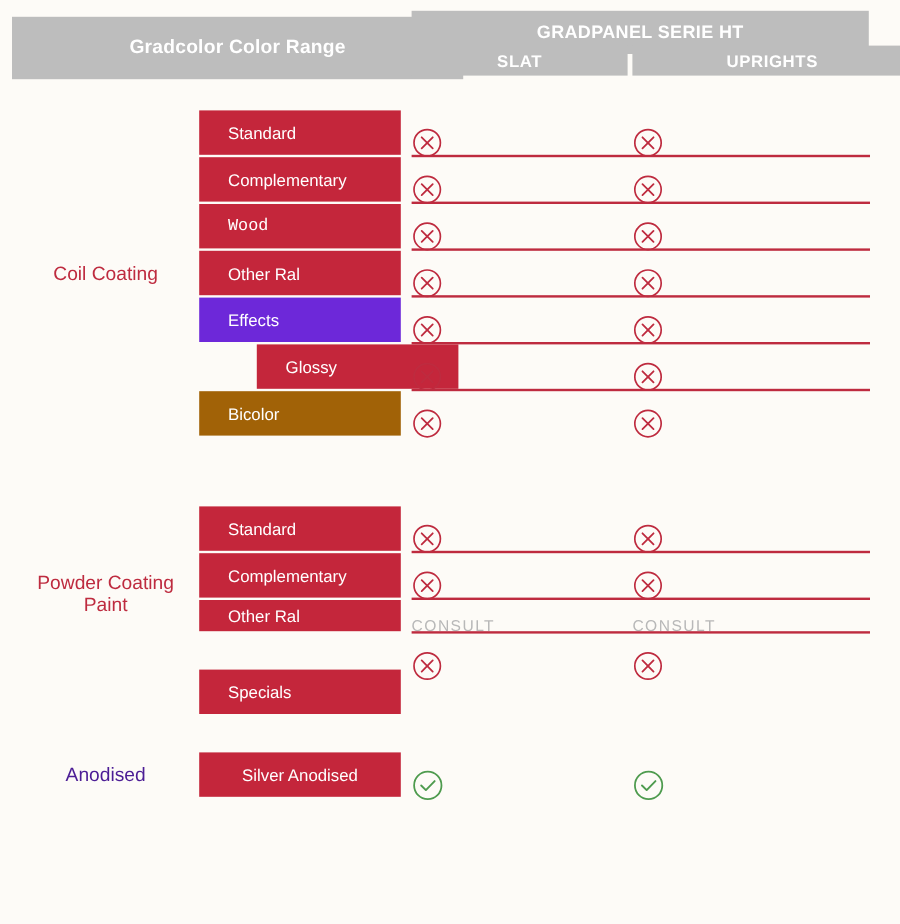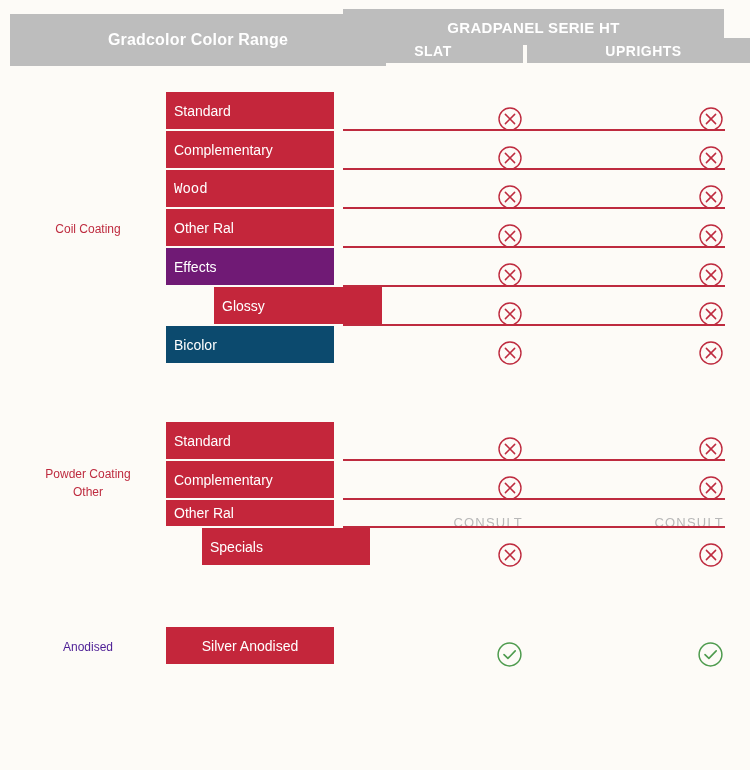--- a/index.html
+++ b/index.html
@@ -30,40 +30,40 @@
     background:#BDBDBD;color:#FFFFFF;
     display:flex;align-items:center;justify-content:center;
     font-size:14px;font-weight:bold;letter-spacing:.5px;
   }
   .hdr-sub.slat{left:343px;width:180px;}
   .hdr-sub.upr{left:527px;width:233px;}
 
   
   .group-label{
     position:absolute;left:10px;width:156px;
-    color:#BE2B3F;font-size:12px;text-align:center;line-height:18px;
+    color:#BE2B3F;font-size:16px;text-align:center;line-height:18px;
   }
 
   
   .chip{
     position:absolute;left:166px;width:168px;
     background:#C4263B;color:#FFFFFF;
     font-size:14px;
     display:flex;align-items:center;
-    padding-left:8px;box-sizing:border-box;
+    padding-left:24px;box-sizing:border-box;
   }
   .chip.centered{justify-content:center;padding-left:0;}
 
   
   .rule{
     position:absolute;left:343px;width:382px;height:2px;background:#BE2B3F;
   }
   .cell{
     position:absolute;height:47px;
-    display:flex;align-items:center;justify-content:flex-end;
+    display:flex;align-items:center;justify-content:flex-start;
   }
   .cell.slat{left:343px;width:180px;}
   .cell.upr{left:527px;width:197px;}
   .consult{
     color:#B8B8B8;font-size:13px;letter-spacing:1.2px;
   }
   .ico{display:block;}
 </style>
 </head>
 <body>
@@ -160,21 +160,21 @@
       <div class="cell upr" style="top:212.5px;">
         <span>
           <svg class="ico" width="26" height="26" viewBox="0 0 26 26" aria-hidden="true">
             <circle cx="13" cy="13" r="11" fill="none" stroke="#BE2B3F" stroke-width="1.4"></circle>
             <line x1="8.4" y1="8.4" x2="17.6" y2="17.6" stroke="#BE2B3F" stroke-width="1.5" stroke-linecap="round"></line>
             <line x1="17.6" y1="8.4" x2="8.4" y2="17.6" stroke="#BE2B3F" stroke-width="1.5" stroke-linecap="round"></line>
           </svg>
         </span>
       </div>
       <div class="rule" style="top:246px;background:#BE2B3F;"></div>
-      <div class="chip" style="top:248px;height:37px;background:#701a75;">
+      <div class="chip" style="top:248px;height:37px;background:#6d28d9;">
         <span>Effects</span>
       </div>
       <div class="cell slat" style="top:251.5px;">
         <span>
           <svg class="ico" width="26" height="26" viewBox="0 0 26 26" aria-hidden="true">
             <circle cx="13" cy="13" r="11" fill="none" stroke="#BE2B3F" stroke-width="1.4"></circle>
             <line x1="8.4" y1="8.4" x2="17.6" y2="17.6" stroke="#BE2B3F" stroke-width="1.5" stroke-linecap="round"></line>
             <line x1="17.6" y1="8.4" x2="8.4" y2="17.6" stroke="#BE2B3F" stroke-width="1.5" stroke-linecap="round"></line>
           </svg>
         </span>
@@ -204,21 +204,21 @@
       <div class="cell upr" style="top:290.5px;">
         <span>
           <svg class="ico" width="26" height="26" viewBox="0 0 26 26" aria-hidden="true">
             <circle cx="13" cy="13" r="11" fill="none" stroke="#BE2B3F" stroke-width="1.4"></circle>
             <line x1="8.4" y1="8.4" x2="17.6" y2="17.6" stroke="#BE2B3F" stroke-width="1.5" stroke-linecap="round"></line>
             <line x1="17.6" y1="8.4" x2="8.4" y2="17.6" stroke="#BE2B3F" stroke-width="1.5" stroke-linecap="round"></line>
           </svg>
         </span>
       </div>
       <div class="rule" style="top:324px;background:#BE2B3F;"></div>
-      <div class="chip" style="top:326px;height:37px;background:#0c4a6e;">
+      <div class="chip" style="top:326px;height:37px;background:#a16207;">
         <span>Bicolor</span>
       </div>
       <div class="cell slat" style="top:329.5px;">
         <span>
           <svg class="ico" width="26" height="26" viewBox="0 0 26 26" aria-hidden="true">
             <circle cx="13" cy="13" r="11" fill="none" stroke="#BE2B3F" stroke-width="1.4"></circle>
             <line x1="8.4" y1="8.4" x2="17.6" y2="17.6" stroke="#BE2B3F" stroke-width="1.5" stroke-linecap="round"></line>
             <line x1="17.6" y1="8.4" x2="8.4" y2="17.6" stroke="#BE2B3F" stroke-width="1.5" stroke-linecap="round"></line>
           </svg>
         </span>
@@ -280,42 +280,42 @@
       <div class="chip" style="top:500px;height:26px;background:#C4263B;">
         <span>Other Ral</span>
       </div>
       <div class="cell slat" style="top:498px;">
         <span><span class="consult" style="color:#B8B8B8">CONSULT</span></span>
       </div>
       <div class="cell upr" style="top:498px;">
         <span><span class="consult" style="color:#B8B8B8">CONSULT</span></span>
       </div>
       <div class="rule" style="top:526px;background:#BE2B3F;"></div>
-      <div class="chip" style="top:528px;height:37px;background:#C4263B;margin-left:36px;">
+      <div class="chip" style="top:558px;height:37px;background:#C4263B;">
         <span>Specials</span>
       </div>
       <div class="cell slat" style="top:531.5px;">
         <span>
           <svg class="ico" width="26" height="26" viewBox="0 0 26 26" aria-hidden="true">
             <circle cx="13" cy="13" r="11" fill="none" stroke="#BE2B3F" stroke-width="1.4"></circle>
             <line x1="8.4" y1="8.4" x2="17.6" y2="17.6" stroke="#BE2B3F" stroke-width="1.5" stroke-linecap="round"></line>
             <line x1="17.6" y1="8.4" x2="8.4" y2="17.6" stroke="#BE2B3F" stroke-width="1.5" stroke-linecap="round"></line>
           </svg>
         </span>
       </div>
       <div class="cell upr" style="top:531.5px;">
         <span>
           <svg class="ico" width="26" height="26" viewBox="0 0 26 26" aria-hidden="true">
             <circle cx="13" cy="13" r="11" fill="none" stroke="#BE2B3F" stroke-width="1.4"></circle>
             <line x1="8.4" y1="8.4" x2="17.6" y2="17.6" stroke="#BE2B3F" stroke-width="1.5" stroke-linecap="round"></line>
             <line x1="17.6" y1="8.4" x2="8.4" y2="17.6" stroke="#BE2B3F" stroke-width="1.5" stroke-linecap="round"></line>
           </svg>
         </span>
       </div>
-      <div class="group-label" style="top:465px;color:#BE2B3F;"><span>Powder Coating</span><br><span>Other</span></div>
+      <div class="group-label" style="top:478px;color:#BE2B3F;"><span>Powder Coating</span><br><span>Paint</span></div>
       <div class="chip centered" style="top:627px;height:37px;background:#C4263B;">
         <span>Silver Anodised</span>
       </div>
       <div class="cell slat" style="top:630.5px;">
         <span>
           <svg class="ico" width="27" height="27" viewBox="0 0 27 27" aria-hidden="true">
             <circle cx="13.5" cy="13.5" r="11.4" fill="none" stroke="#4E9B4E" stroke-width="1.5"></circle>
             <polyline points="8,13.6 11.9,17.4 19.2,9.9" fill="none" stroke="#4E9B4E" stroke-width="1.6" stroke-linecap="round" stroke-linejoin="round"></polyline>
           </svg>
         </span>

